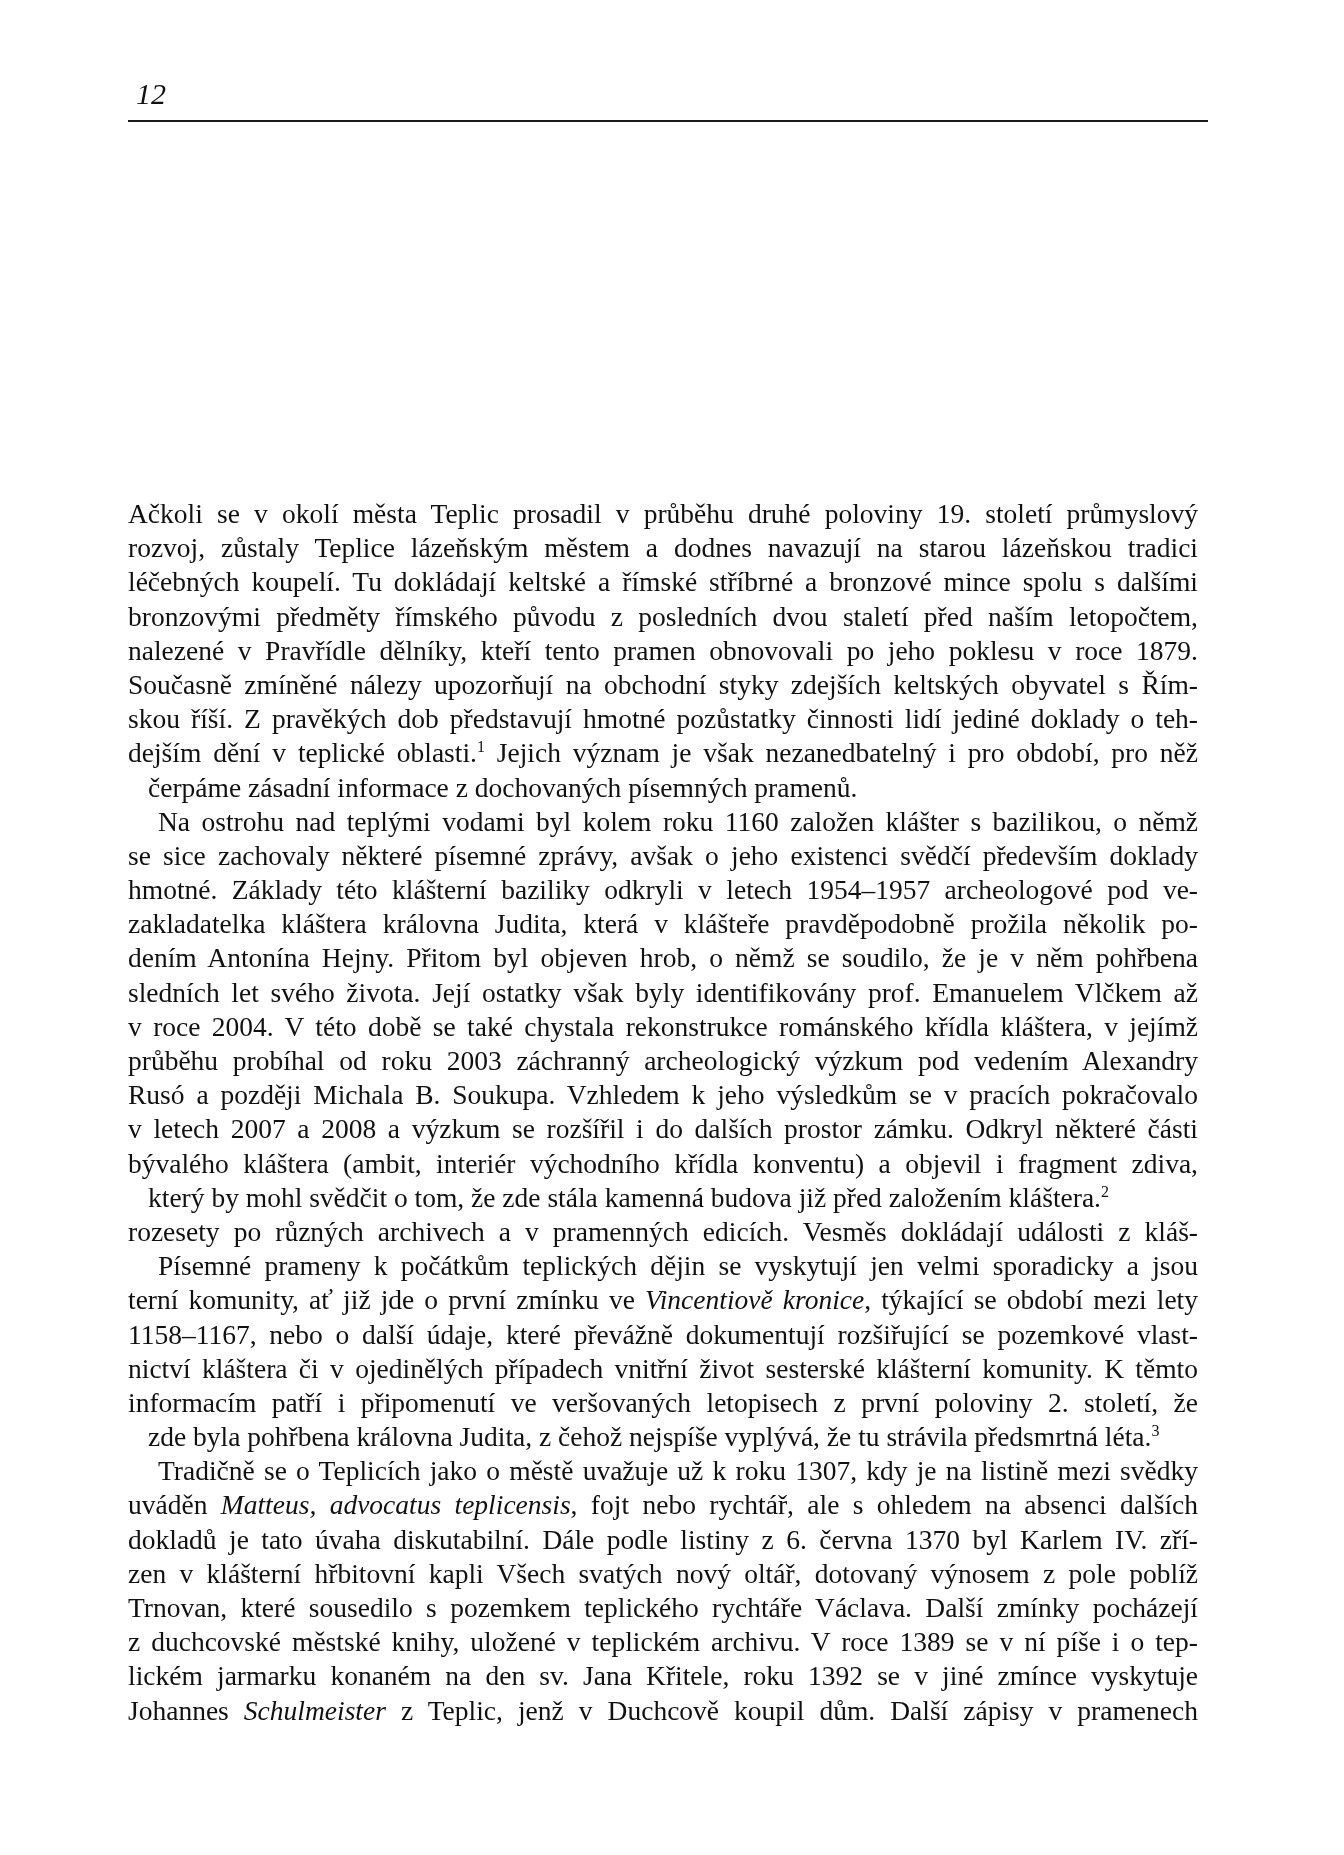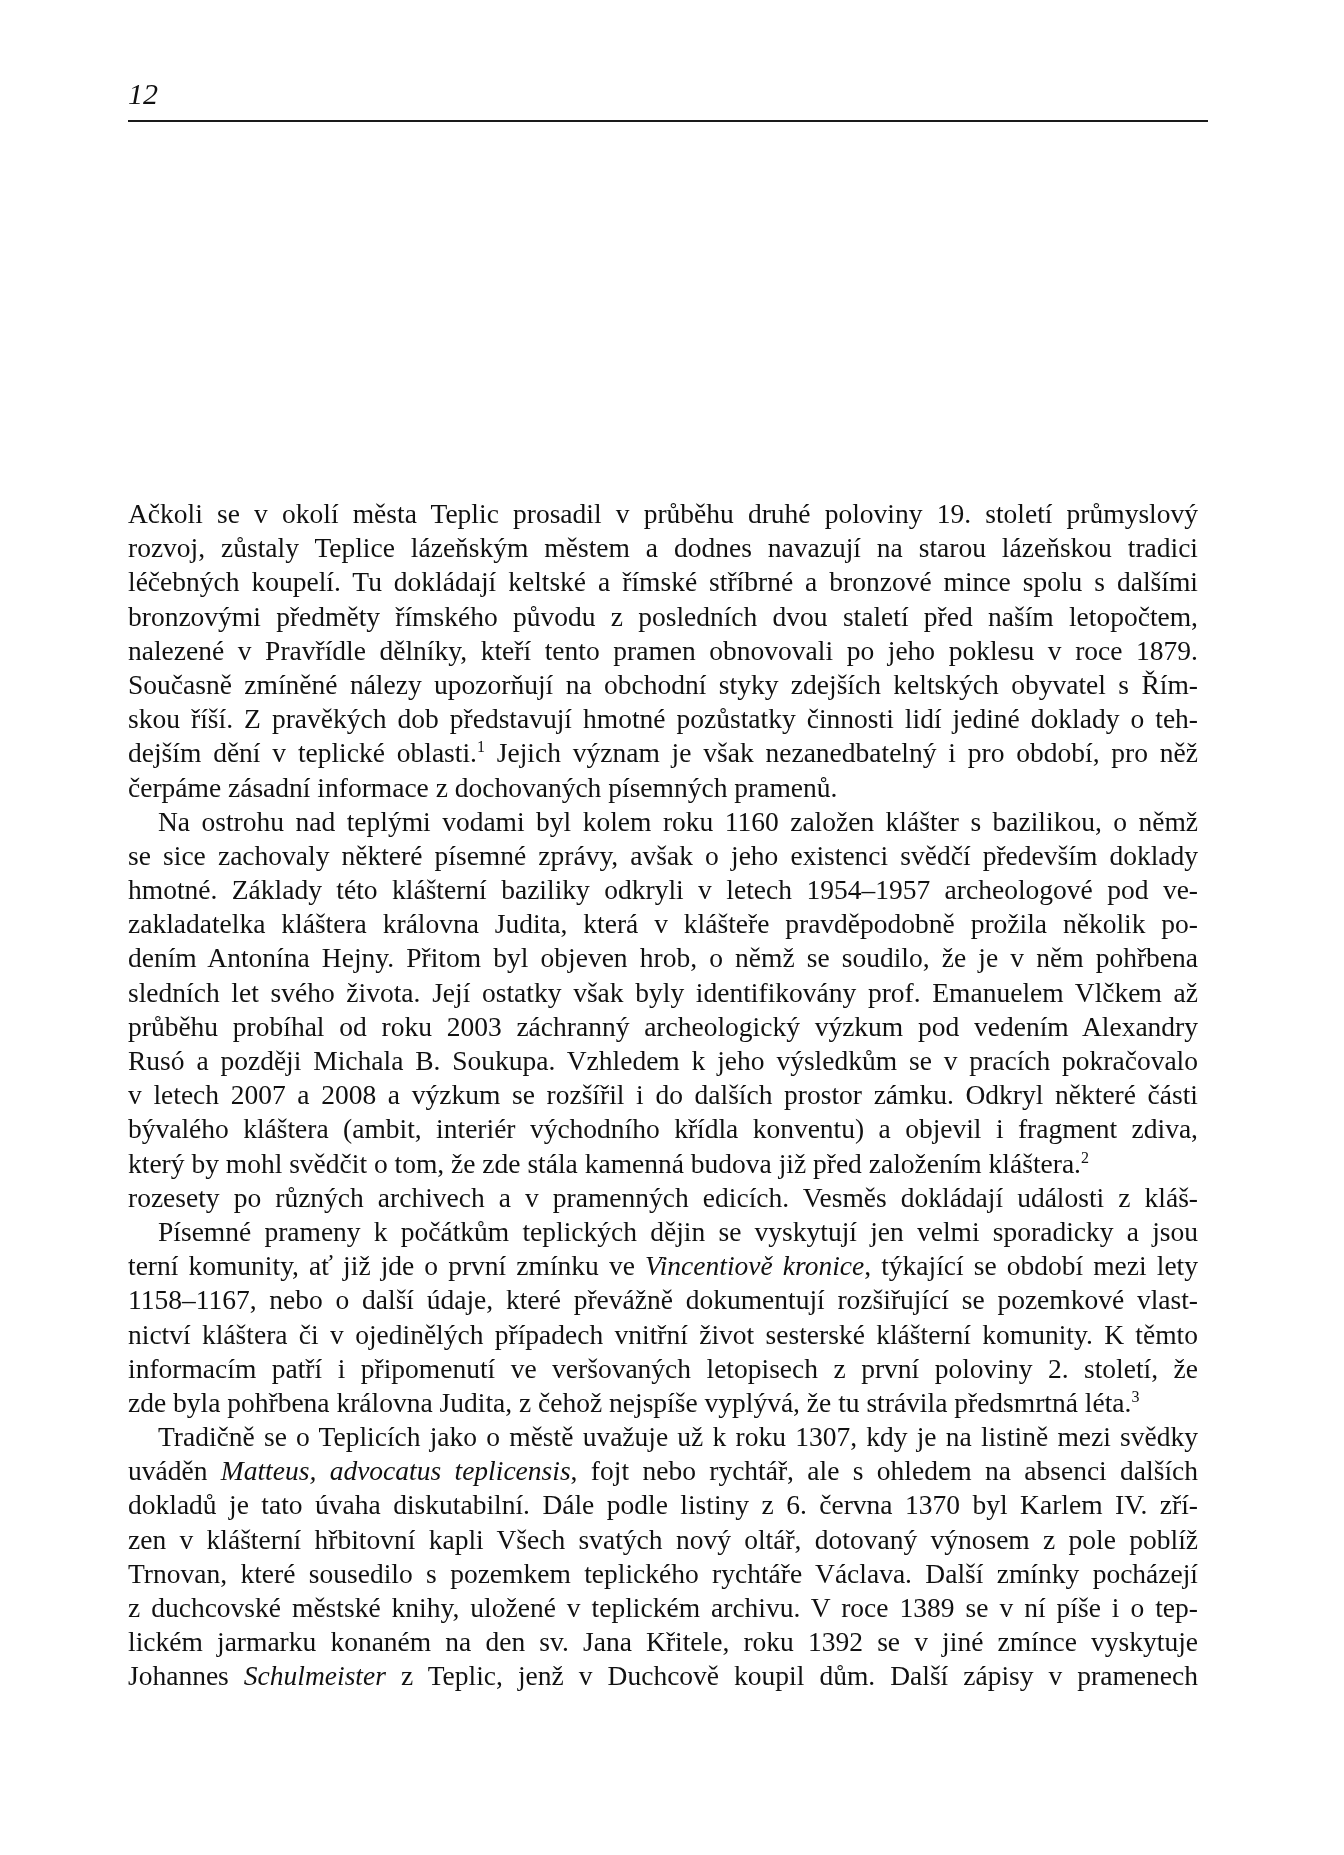--- a/index.html
+++ b/index.html
@@ -1,31 +1,31 @@
 <!DOCTYPE html>
 <html><head>
 <meta charset="utf-8">
 <style>
   html, body { margin: 0; padding: 0; background: #ffffff; }
   body { width: 1344px; height: 1855px; position: relative; overflow: hidden;
          font-family: "Liberation Serif", "DejaVu Serif", serif; color: #111111; }
-  .page-number { position: absolute; left: 128px; top: 78px; font-size: 30px; font-style: italic;
+  .page-number { position: absolute; left: 136px; top: 78px; font-size: 30px; font-style: italic;
                  line-height: 32px; }
   .header-rule { position: absolute; left: 128px; top: 120px; width: 1080px; height: 0;
                  border-top: 2px solid #1a1a1a; }
   .body-text { position: absolute; left: 128px; top: 497px; width: 1070px; }
   .line { display: block; height: 34.2px; line-height: 34.2px; font-size: 27.5px;
           text-align: justify; text-align-last: justify; white-space: nowrap; overflow: visible; }
   .line.last { text-align-last: left; }
   .line.indent { padding-left: 30px; }
   .line > span { white-space: normal; }
   .it { font-style: italic; }
   .sup { font-size: 16px; vertical-align: 10px; line-height: 0; }
   .line-inner { display: block; text-align: justify; text-align-last: justify; }
-  .line.last .line-inner { text-align-last: left; }
+  .line.last .line-inner { text-align-last: left; margin-left: 20px; }
 </style>
 </head>
 <body>
 
 <div>
   <div class="page-number">12</div>
   <div class="header-rule"></div>
   <div class="body-text" id="body-text">
       <div class="line">
         <span class="line-inner"><span>Ačkoli se v okolí města Teplic prosadil v průběhu druhé poloviny 19. století průmyslový</span></span>
@@ -64,20 +64,23 @@
         <span class="line-inner"><span>hmotné. Základy této klášterní baziliky odkryli v letech 1954–1957 archeologové pod ve-</span></span>
       </div>
       <div class="line">
         <span class="line-inner"><span>zakladatelka kláštera královna Judita, která v klášteře pravděpodobně prožila několik po-</span></span>
       </div>
       <div class="line">
         <span class="line-inner"><span>dením Antonína Hejny. Přitom byl objeven hrob, o němž se soudilo, že je v něm pohřbena</span></span>
       </div>
       <div class="line">
         <span class="line-inner"><span>sledních let svého života. Její ostatky však byly identifikovány prof. Emanuelem Vlčkem až</span></span>
+      </div>
+      <div class="line">
+        <span class="line-inner"><span>v roce 2004. V této době se také chystala rekonstrukce románského křídla kláštera, v jejímž</span></span>
       </div>
       <div class="line">
         <span class="line-inner"><span>průběhu probíhal od roku 2003 záchranný archeologický výzkum pod vedením Alexandry</span></span>
       </div>
       <div class="line">
         <span class="line-inner"><span>Rusó a později Michala B. Soukupa. Vzhledem k jeho výsledkům se v pracích pokračovalo</span></span>
       </div>
       <div class="line">
         <span class="line-inner"><span>v letech 2007 a 2008 a výzkum se rozšířil i do dalších prostor zámku. Odkryl některé části</span></span>
       </div>

